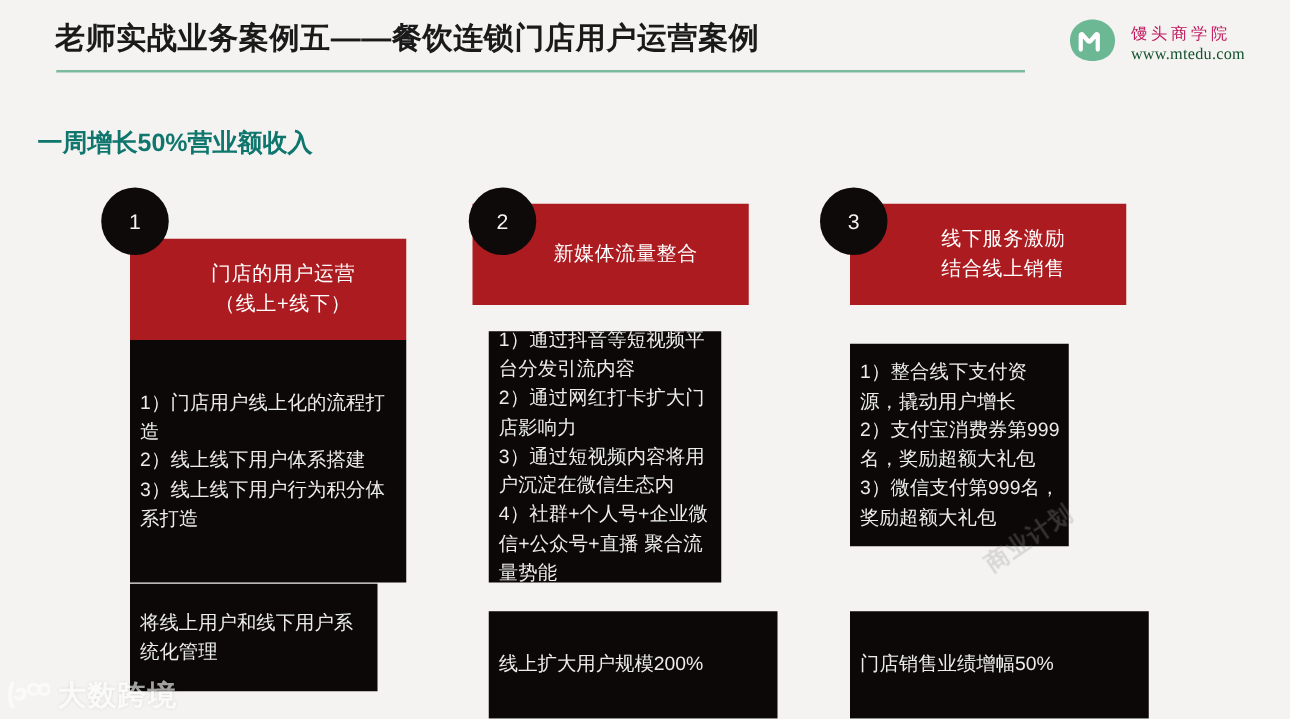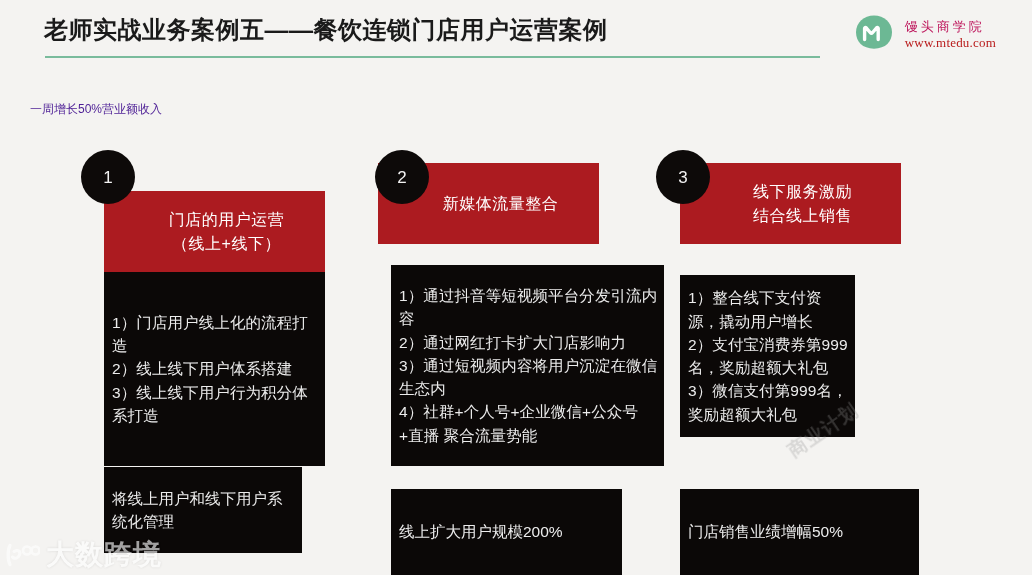--- a/index.html
+++ b/index.html
@@ -82,35 +82,35 @@
   #brand-name {
     font-size: 13px;
     color: #be185d;
     letter-spacing: 3px;
     line-height: 1.15;
     white-space: nowrap;
   }
 
   #brand-url {
     font-size: 13px;
-    color: #b91c1c;
+    color: #14532d;
     letter-spacing: 0.2px;
     line-height: 1.15;
     white-space: nowrap;
     font-family: "Liberation Serif", "DejaVu Serif", serif;
   }
 
   
   #subtitle {
     position: absolute;
     left: 30px;
     top: 101px;
-    font-size: 12px;
-    font-weight: normal;
-    color: #4c1d95;
+    font-size: 20px;
+    font-weight: bold;
+    color: #0f766e;
     white-space: nowrap;
   }
 
   
   .head-block {
     position: absolute;
     background: #ac1b20;
     color: #ffffff;
     display: flex;
     align-items: center;
@@ -157,21 +157,21 @@
     line-height: 1.5;
     padding: 6px 4px 6px 8px;
     display: flex;
     align-items: center;
     white-space: pre-line;
     letter-spacing: 0.1px;
     overflow: hidden;
   }
 
   .body-block.bb1 { left: 104px; top: 272px; width: 221px; height: 194px; }
-  .body-block.bb2 { left: 391px; top: 265px; width: 273px; height: 201px; }
+  .body-block.bb2 { left: 391px; top: 265px; width: 186px; height: 201px; }
   .body-block.bb3 { left: 680px; top: 275px; width: 175px; height: 162px; }
 
   
   .result-block {
     position: absolute;
     background: #0b0807;
     color: #ececec;
     font-size: 15.5px;
     line-height: 1.5;
     padding: 6px 6px 6px 8px;
@@ -195,21 +195,21 @@
     gap: 6px;
     opacity: 0.62;
     z-index: 6;
     pointer-events: none;
   }
 
   #watermark-bl-icon { width: 34px; height: 26px; flex: 0 0 auto; }
   #watermark-bl-icon svg { display: block; }
 
   #watermark-bl-text {
-    font-size: 28px;
+    font-size: 23px;
     font-weight: bold;
     color: #ffffff;
     letter-spacing: 1px;
     text-shadow: 0 0 3px rgba(0,0,0,.18);
     line-height: 1;
     white-space: nowrap;
   }
 
   #watermark-diag {
     position: absolute;

